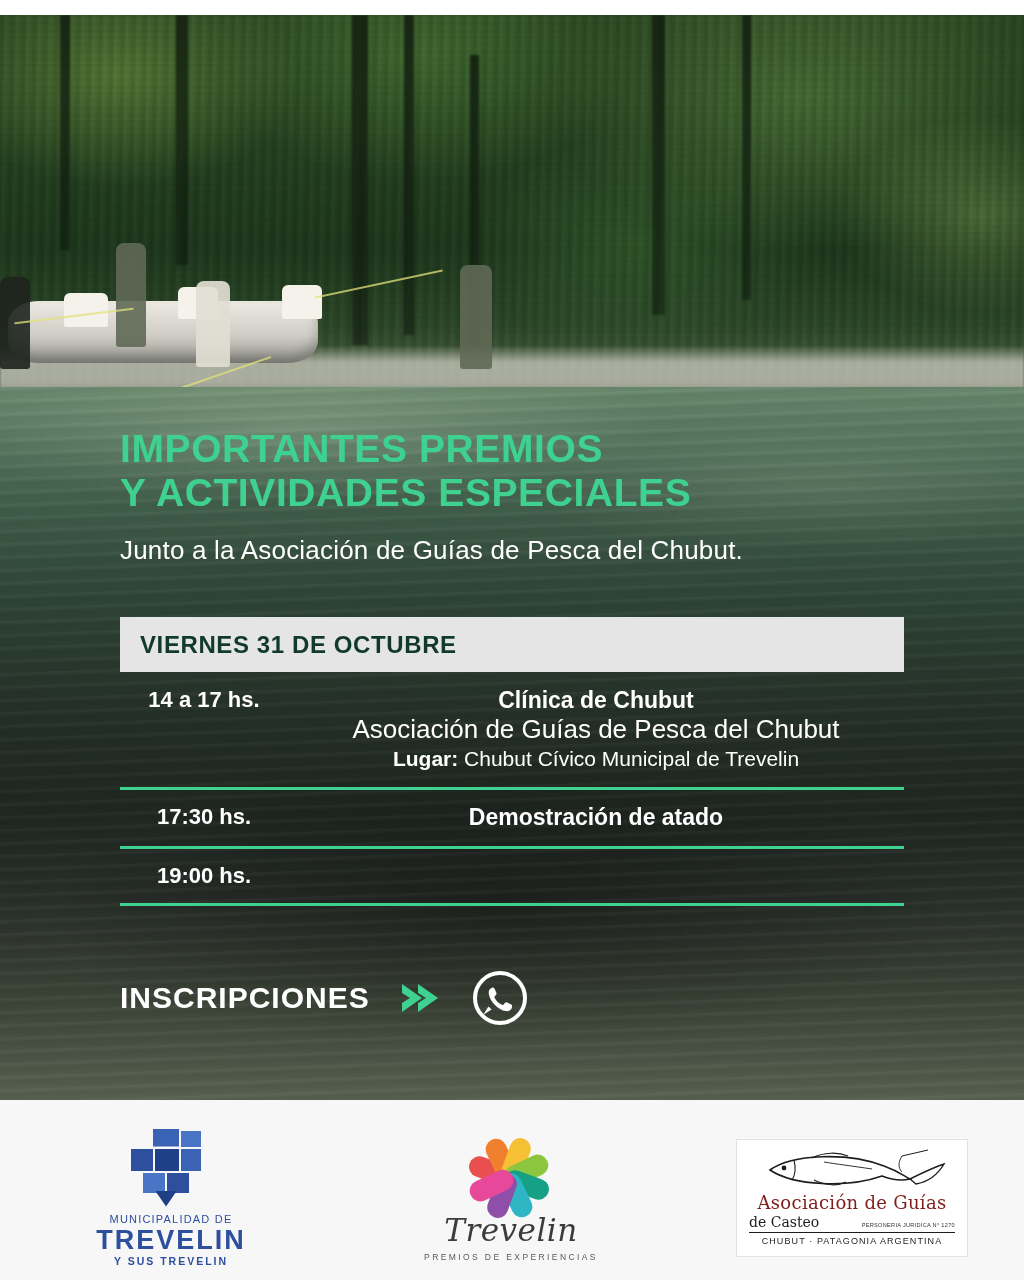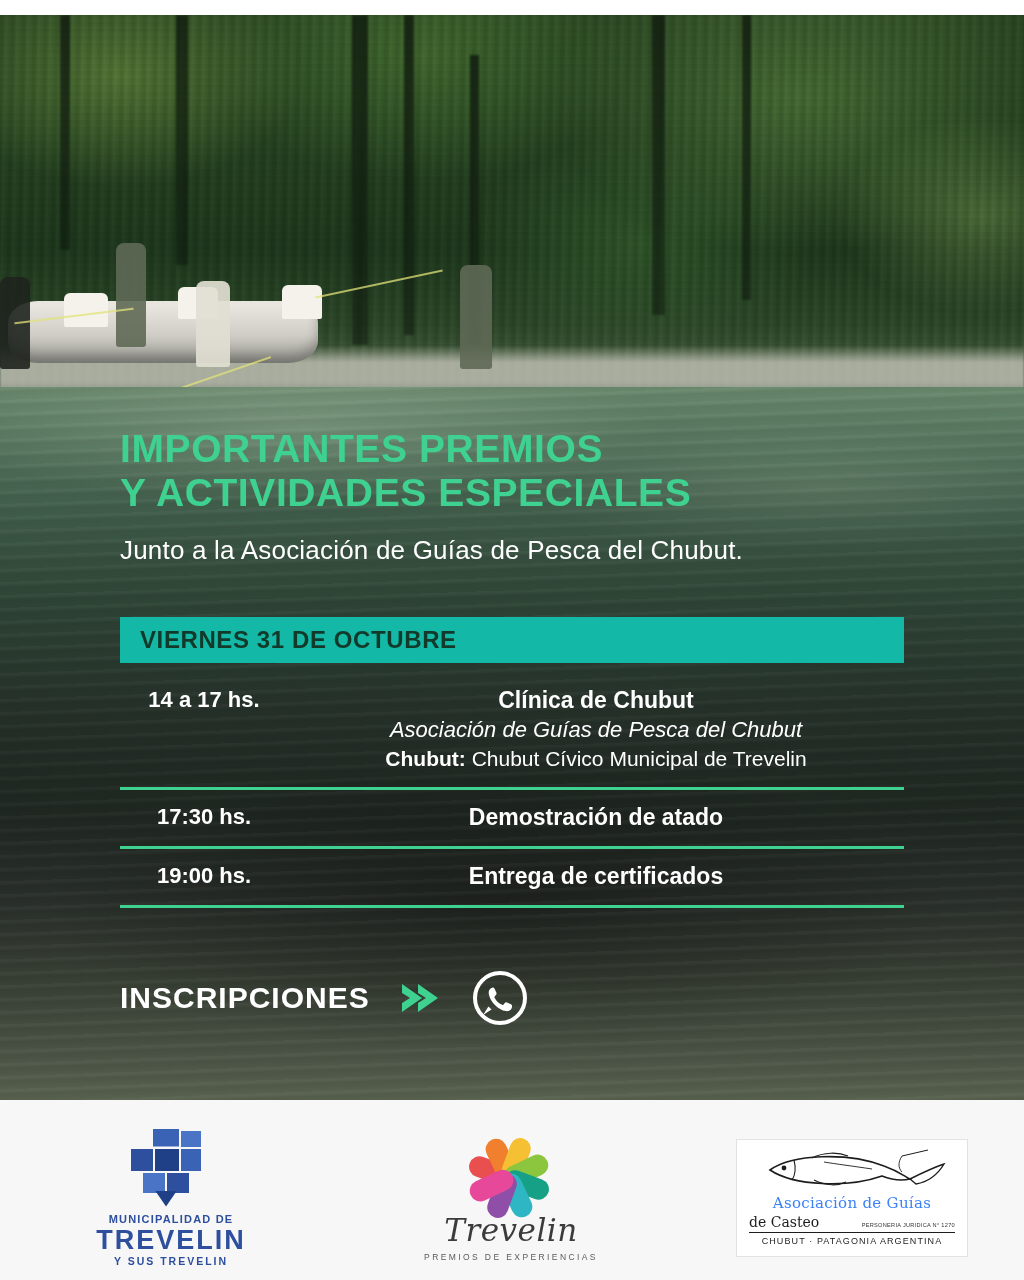--- a/index.html
+++ b/index.html
@@ -166,22 +166,22 @@
     font-size: 26px;
     font-weight: 400;
     letter-spacing: .2px;
   }
 
   .day-bar {
     position: absolute;
     left: 120px;
     top: 602px;
     width: 784px;
-    height: 46px;
-    background: #14b8a6;
+    height: 55px;
+    background: #e5e5e5;
     display: flex;
     align-items: center;
   }
   .day-bar span {
     color: #123a2a;
     font-size: 24px;
     font-weight: bold;
     letter-spacing: .6px;
     padding-left: 20px;
     text-transform: uppercase;
@@ -210,24 +210,23 @@
   .sched-row .body {
     flex: 1;
     color: #ffffff;
   }
   .sched-row .title {
     font-size: 23px;
     font-weight: bold;
     line-height: 30px;
   }
   .sched-row .org {
-    font-size: 22px;
+    font-size: 26px;
     font-weight: 400;
     line-height: 29px;
-    font-style: italic;
   }
   .sched-row .place {
     font-size: 21px;
     font-weight: 400;
     line-height: 29px;
   }
   .sched-row .place b { font-weight: bold; }
   .divider {
     height: 3px;
     background: #3ed18f;
@@ -284,21 +283,21 @@
 
   
   .logo-muni { width: 230px; }
   .muni-mark { position: relative; width: 92px; height: 78px; margin: 0 auto 6px auto; }
   .muni-mark i {
     position: absolute;
     display: block;
     background: #2d4f9e;
   }
   .muni-name1 {
-    font-size: 11px; letter-spacing: 1.2px; color: #2d4f9e; font-weight: bold;
+    font-size: 11px; letter-spacing: 1.2px; color: #2d4f9e; font-weight: normal;
   }
   .muni-name2 {
     font-size: 27px; letter-spacing: 2px; color: #2d4f9e; font-weight: bold; line-height: 30px;
   }
   .muni-name3 {
     font-size: 10.5px; letter-spacing: 2px; color: #2d4f9e; font-weight: bold;
   }
 
   
   .logo-trev { width: 190px; }
@@ -330,22 +329,22 @@
     height: 118px;
     background: #ffffff;
     border: 1px solid #e2e2e2;
     padding: 6px 8px;
     box-sizing: border-box;
     text-align: center;
   }
   .guias-fish { width: 200px; height: 44px; display: block; margin: 2px auto 0 auto; }
   .guias-t1 {
     font-family: "DejaVu Serif", serif;
-    font-size: 15px;
-    color: #3b82f6;
+    font-size: 18px;
+    color: #7f1d1d;
     line-height: 22px;
     letter-spacing: .3px;
   }
   .guias-row {
     display: flex; align-items: baseline; justify-content: space-between;
     padding: 0 4px;
   }
   .guias-t2 { font-family: "DejaVu Serif", serif; font-size: 14px; color: #1d1d1d; }
   .guias-t3 { font-size: 5.6px; letter-spacing: .3px; color: #333; }
   .guias-rule { height: 1px; background: #1d1d1d; margin: 2px 4px 3px 4px; }
@@ -399,40 +398,37 @@
       <span>VIERNES 31 DE OCTUBRE</span>
     </div>
 
     <div class="schedule">
 
       <div class="sched-row">
         <div class="time">14 a 17 hs.</div>
         <div class="body">
           <div class="title">Clínica de Chubut</div>
           <div class="org">Asociación de Guías de Pesca del Chubut</div>
-          <div class="place"><b>Chubut:</b> <span>Chubut Cívico Municipal de Trevelin</span></div>
+          <div class="place"><b>Lugar:</b> <span>Chubut Cívico Municipal de Trevelin</span></div>
         </div>
       </div>
 
       <div class="divider"></div>
 
       <div class="sched-row compact">
         <div class="time">17:30 hs.</div>
         <div class="body">
           <div class="title">Demostración de atado</div>
         </div>
       </div>
 
       <div class="divider"></div>
 
       <div class="sched-row compact">
         <div class="time">19:00 hs.</div>
-        <div class="body">
-          <div class="title">Entrega de certificados</div>
-        </div>
       </div>
 
       <div class="divider"></div>
     </div>
 
     <div class="inscriptions">
       <div class="label">INSCRIPCIONES</div>
       <svg class="arrow-icon" viewBox="0 0 42 34">
         <path d="M4 3 L24 17 L4 31 L4 22 L12 17 L4 12 Z" fill="#3ed18f"></path>
         <path d="M20 3 L40 17 L20 31 L20 22 L28 17 L20 12 Z" fill="#3ed18f"></path>

